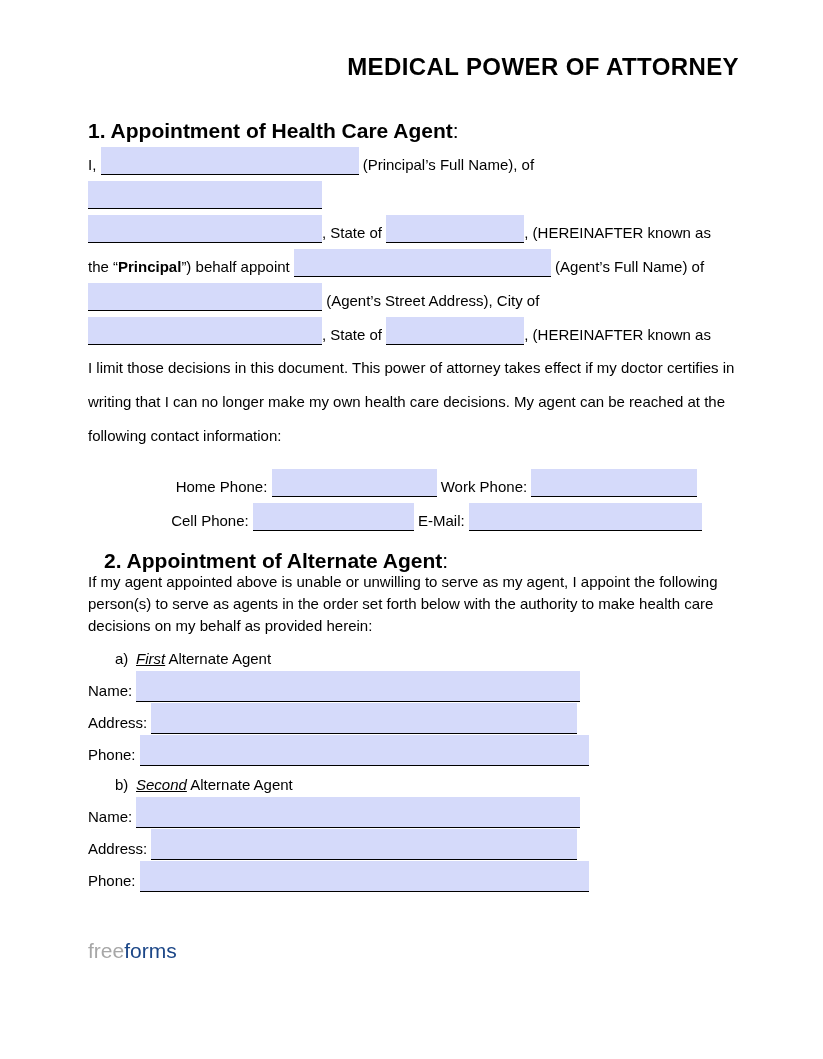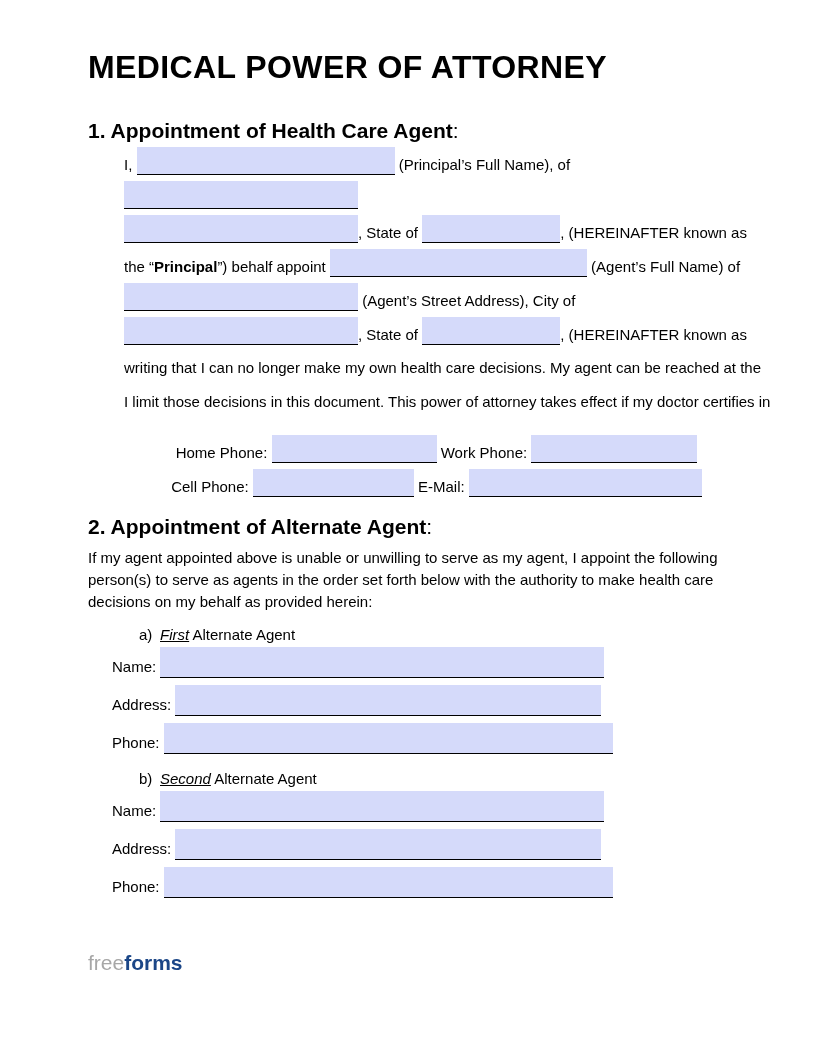--- a/index.html
+++ b/index.html
@@ -9,66 +9,67 @@
   }
   *{box-sizing:border-box;}
   html,body{margin:0;padding:0;}
   body{
     width:823px;height:1059px;background:#ffffff;color:#000;
     font-family:"Liberation Sans","DejaVu Sans",sans-serif;
     font-size:15px;overflow:hidden;
   }
   .page{padding:0 84px 0 88px;}
   .doc-title{
-    margin:54px 0 0;text-align:left;
-    font-size:32px;font-weight:bold;letter-spacing:.4px;line-height:26px;
+    margin:54px 0 0;text-align:right;
+    font-size:24px;font-weight:bold;letter-spacing:.4px;line-height:26px;
   }
   .h{font-size:21px;font-weight:bold;line-height:20px;}
   .h .colon{font-weight:normal;}
   .h1{margin-top:41px;}
-  .h2{margin-top:14px;}
-  .s1-lines{margin-top:6px;margin-left:36px;}
+  .h2{margin-top:14px;margin-left:16px;}
+  .s1-lines{margin-top:6px;}
   .line{line-height:34px;height:34px;white-space:nowrap;}
   .field{
     display:inline-block;background:var(--field-bg);
     border-bottom:1.6px solid #000;height:28px;vertical-align:-5px;
   }
   .field.tall{height:31px;vertical-align:-6px;}
   .contact{margin-top:16px;padding-left:46px;text-align:center;}
-  .para{margin-top:10px;line-height:22px;width:654px;}
+  .para{line-height:22px;width:654px;}
   .agents{margin-top:0;}
-  .agent{margin-top:10px;margin-left:24px;}
+  .agent{margin-top:10px;}
   .agent + .agent{margin-top:6px;}
   .agent-label{line-height:24px;padding-left:27px;white-space:nowrap;}
   .agent-prefix{display:inline-block;width:21px;}
   .iu{font-style:italic;text-decoration:underline;}
   .b{font-weight:bold;}
-  .agent-row{line-height:34px;height:38px;white-space:nowrap;}
+  .agent-row{line-height:34px;height:32px;white-space:nowrap;}
   .footer{margin-top:46px;font-size:21px;line-height:24px;}
   .logo-free{color:var(--logo-gray);}
-  .logo-forms{color:var(--logo-blue);font-weight:bold;margin-top:12px;}
+  .logo-forms{color:var(--logo-blue);font-weight:normal;margin-top:12px;}
 </style>
 </head>
 <body>
 
 <div class="page">
 
   <div class="doc-title">MEDICAL POWER OF ATTORNEY</div>
 
   <div class="h h1"><span>1. Appointment of Health Care Agent</span><span class="colon">:</span></div>
 
   <div class="s1-lines">
       <div class="line"><span>I, </span><span class="field" style="width: 258px;"></span><span> (Principal’s Full Name), of</span></div>
       <div class="line"><span class="field" style="width: 234px;"></span></div>
       <div class="line"><span class="field" style="width: 234px;"></span><span>, State of </span><span class="field" style="width: 138px;"></span><span>, (HEREINAFTER known as</span></div>
       <div class="line"><span>the “</span><span class="b">Principal</span><span>”) behalf appoint </span><span class="field" style="width: 257px;"></span><span> (Agent’s Full Name) of</span></div>
       <div class="line"><span class="field" style="width: 234px;"></span><span> (Agent’s Street Address), City of</span></div>
       <div class="line"><span class="field" style="width: 234px;"></span><span>, State of </span><span class="field" style="width: 138px;"></span><span>, (HEREINAFTER known as</span></div>
+      <div class="line"><span>I limit those decisions in this document. This power of attorney takes effect if my doctor certifies in</span></div>
       <div class="line"><span>writing that I can no longer make my own health care decisions. My agent can be reached at the</span></div>
-      <div class="line"><span>I limit those decisions in this document. This power of attorney takes effect if my doctor certifies in</span></div>
+      <div class="line"><span>following contact information:</span></div>
     </div>
 
   <div class="contact">
       <div class="line"><span>Home Phone: </span><span class="field" style="width: 165px;"></span><span> Work Phone: </span><span class="field" style="width: 166px;"></span></div>
       <div class="line"><span>Cell Phone: </span><span class="field" style="width: 161px;"></span><span> E-Mail: </span><span class="field" style="width: 233px;"></span></div>
     </div>
 
   <div class="h h2"><span>2. Appointment of Alternate Agent</span><span class="colon">:</span></div>
 
   <div class="para">If my agent appointed above is unable or unwilling to serve as my agent, I appoint the following person(s) to serve as agents in the order set forth below with the authority to make health care decisions on my behalf as provided herein:</div>

